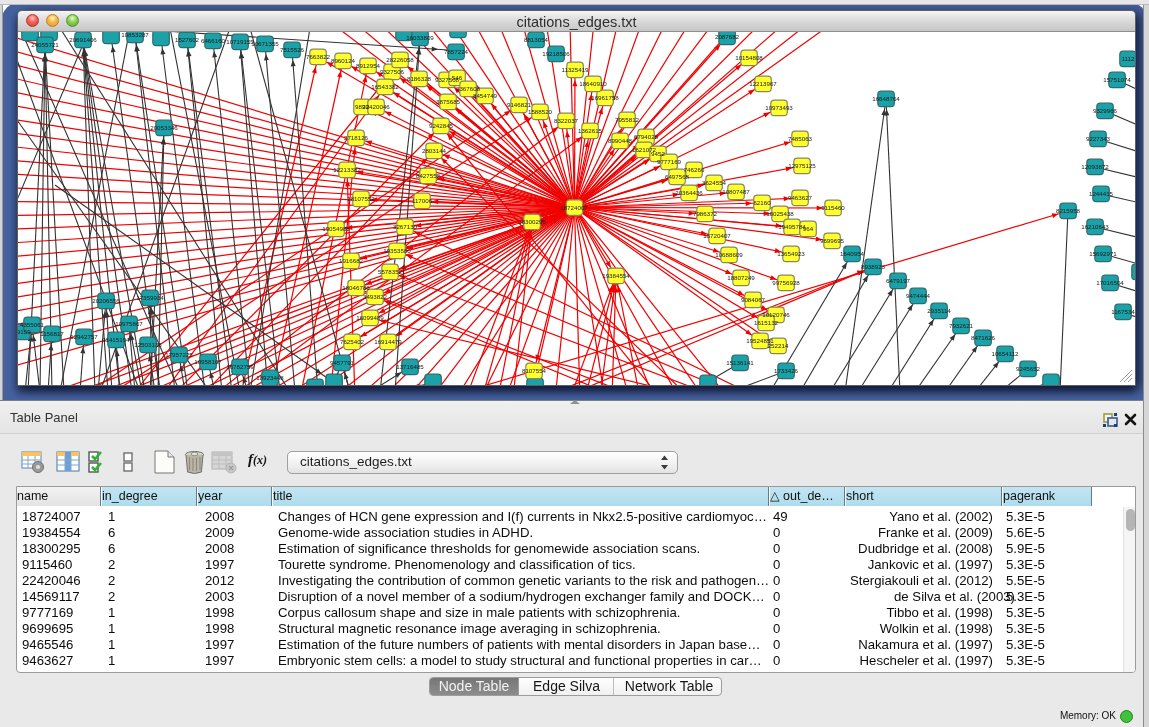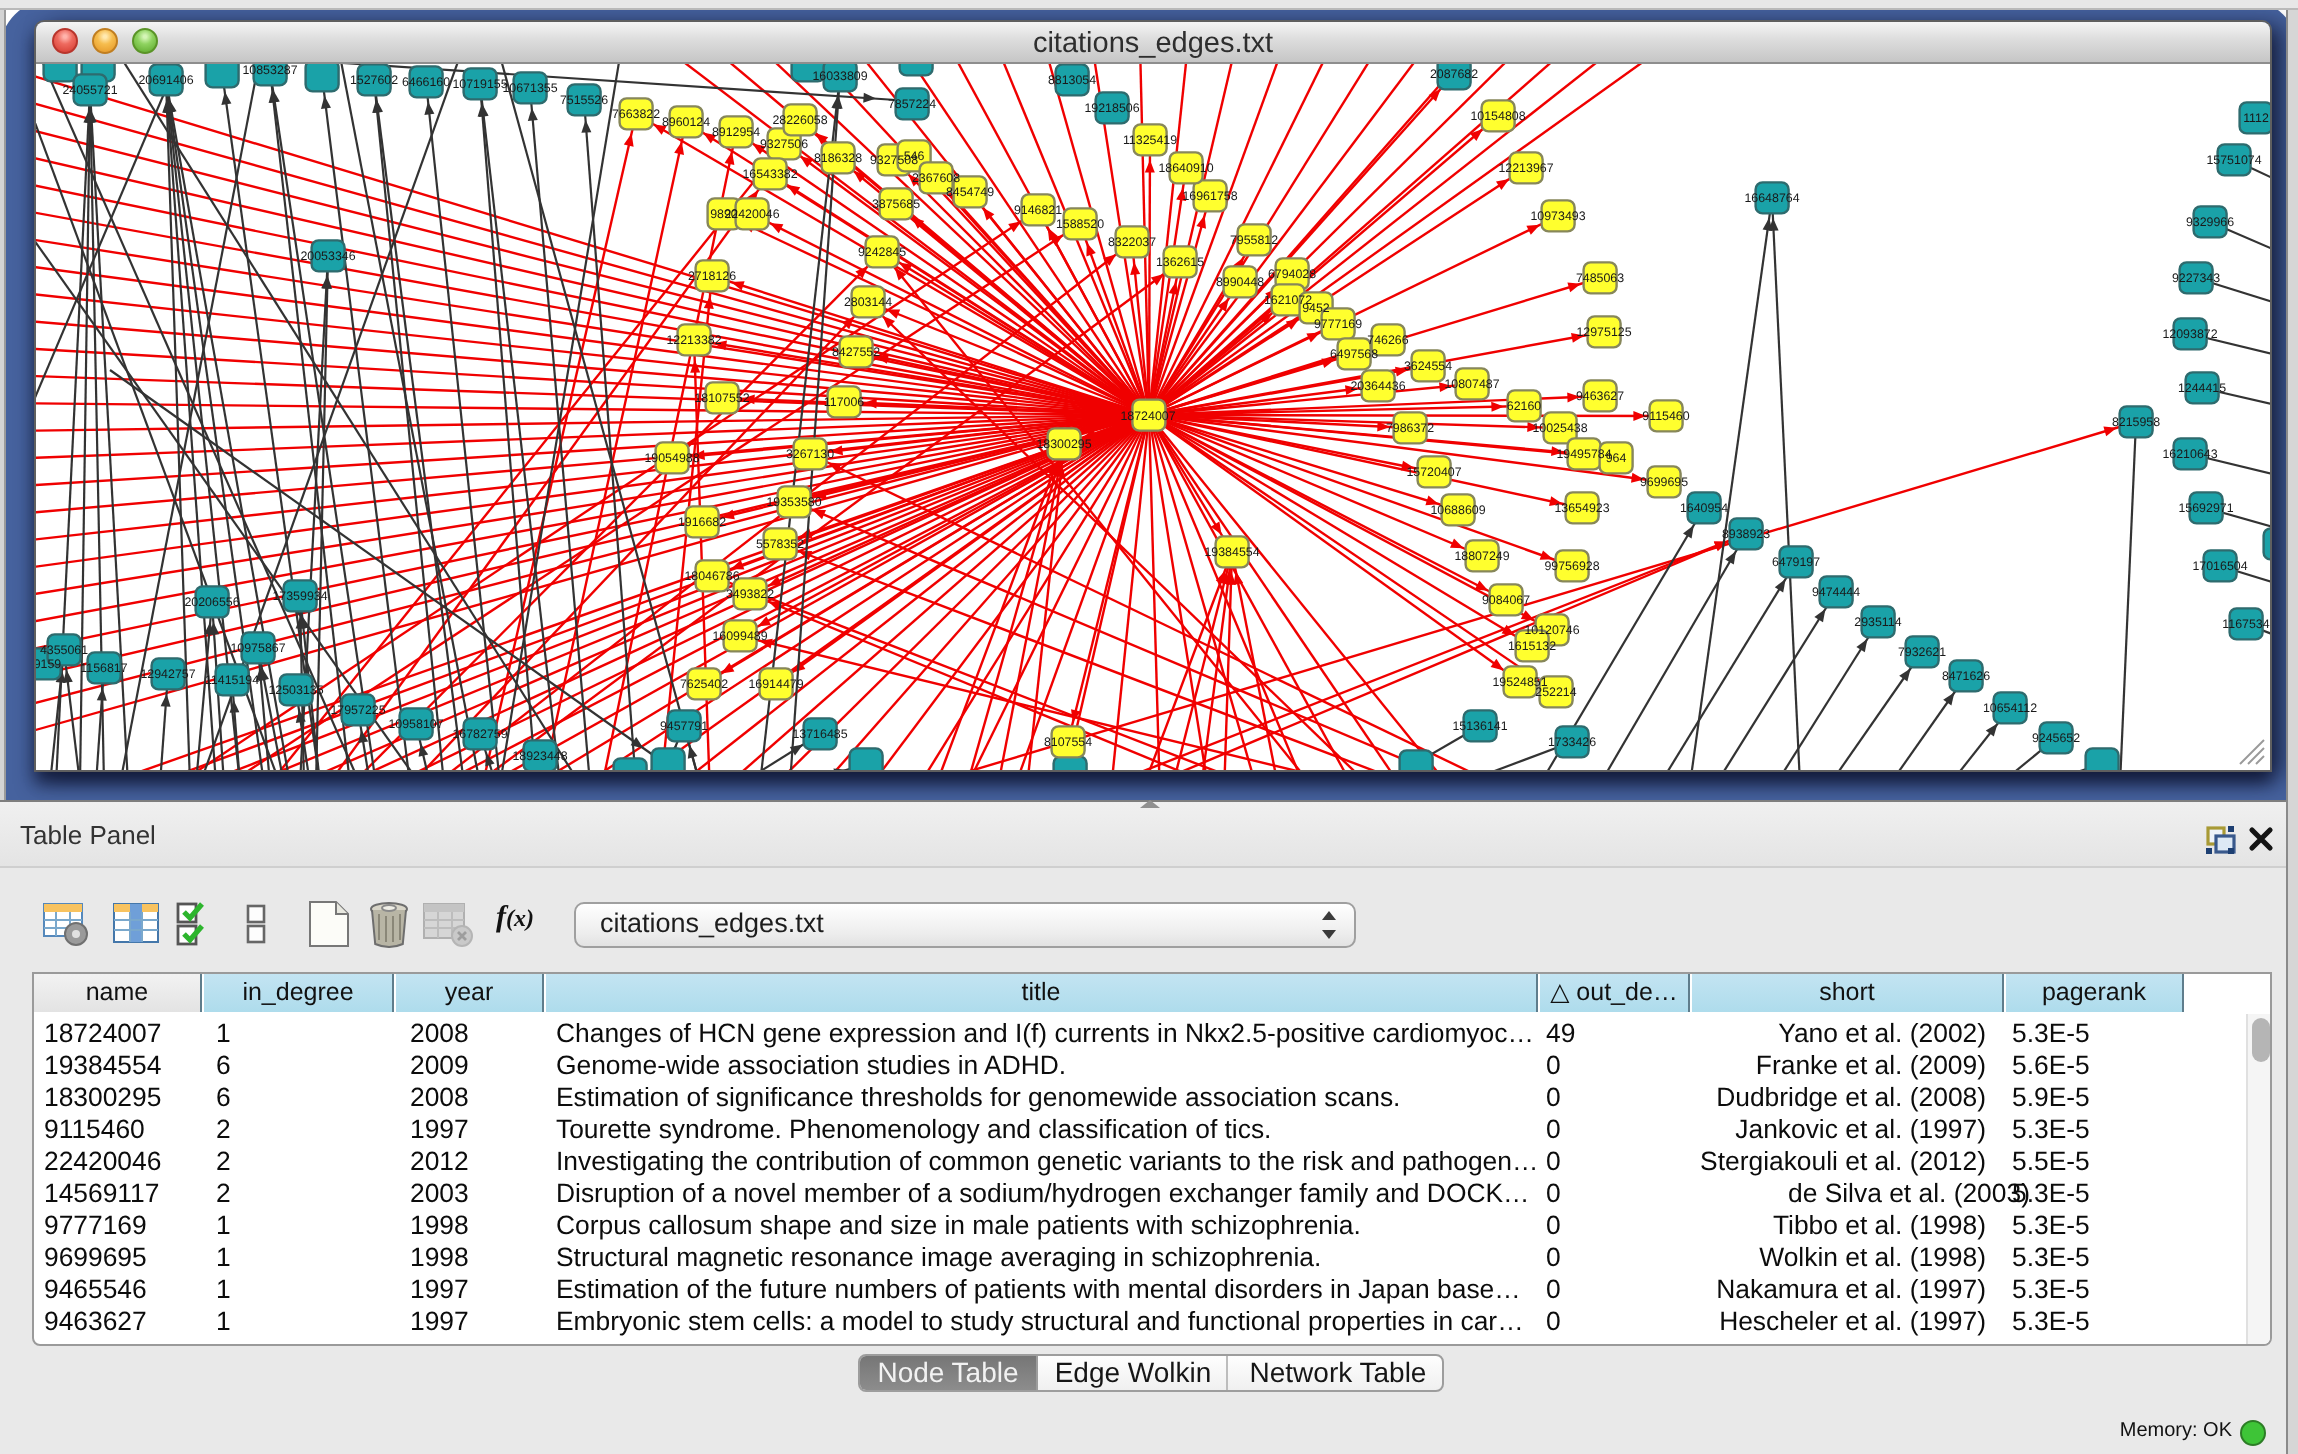--- a/index.html
+++ b/index.html
@@ -29,21 +29,21 @@
 #divhandle { position:absolute; left:570px; top:-1px; width:0; height:0;
   border-left:5px solid transparent; border-right:5px solid transparent; border-bottom:4px solid #909090; }
 #toolbar { position:absolute; left:0; top:34px; width:100%; height:52px;padding-left:27px; }
 #combo { position:absolute; left:287px; top:16px; width:391px; height:23px;
   background:linear-gradient(#ffffff,#ededed 70%,#e2e2e2); border:1px solid #9f9f9f; border-radius:5px;
   font-size:13.5px; color:#1d1d1d; line-height:20px; padding-left:12px; }
 #combo .arr { position:absolute; right:8px; top:0px; width:9px; height:21px; color:#444; }
 #tablebox { position:absolute; left:16px; top:85px; width:1120px; height:187px;
   background:#ffffff; border:1px solid #9a9a9a; border-radius:0 0 4px 4px; overflow:hidden; }
 .hc { position:absolute; top:0px; height:19px; background:linear-gradient(#c3e4f2,#aedcec);
-  border-right:1px solid #5f7d8c; font-size:12.5px; text-align:center; line-height:19px; color:#111; }
+  border-right:1px solid #5f7d8c; font-size:12.5px; text-align:left; line-height:19px; color:#111; }
 .hcg { background:linear-gradient(#f2f2f2,#e3e3e3); }
 .row { position:absolute; left:0; width:1120px; height:16px; font-size:13.2px; color:#0c0c0c; }
 .row span { position:absolute; top:0; white-space:nowrap; }
 #vscroll { position:absolute; left:1106px; top:20px; width:13px; height:166px; background:#f5f5f5; border-left:1px solid #e0e0e0; }
 #vthumb { position:absolute; left:2px; top:2px; width:9px; height:22px; background:#b5b5b5; border-radius:5px; }
 #tabs { position:absolute; left:429px; top:276px; width:293px; height:19px;
   border:1px solid #9d9d9d; border-radius:4px; background:linear-gradient(#fefefe,#f0f0f0);
   overflow:hidden; }
 #tabs .seg { position:absolute; top:0; height:19px; font-size:14px; line-height:16.5px; text-align:center; color:#161616; }
 #seg1 { left:0; width:89px; background:linear-gradient(#767676,#8f8f8f); color:#f2f2f2 !important;
@@ -953,20 +953,20 @@
         <span style="left:22px">9463627</span>
         <span style="left:108px">1</span>
         <span style="left:205px">1997</span>
         <span style="left:278px">Embryonic stem cells: a model to study structural and functional properties in car…</span>
         <span style="left:773px">0</span>
         <span style="left:845px;width:148px;text-align:right">Hescheler et al. (1997)</span>
         <span style="left:1006px">5.3E-5</span>
       </div>
     <div id="tabs">
       <div class="seg" id="seg1">Node Table</div>
-      <div class="seg" id="seg2">Edge Wolkin</div>
+      <div class="seg" id="seg2">Edge Silva</div>
       <div class="seg" id="seg3">Network Table</div>
     </div>
     <div id="memory">Memory: OK</div>
     <div id="memdot"></div>
   </div>
   <div id="rightstrip"></div>
 </div>
 
 </body></html>

